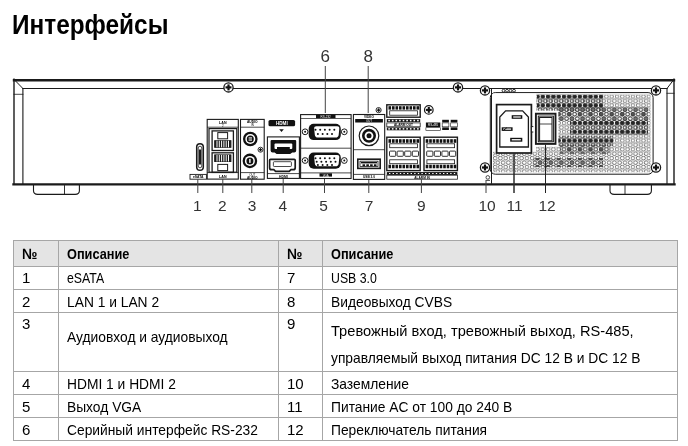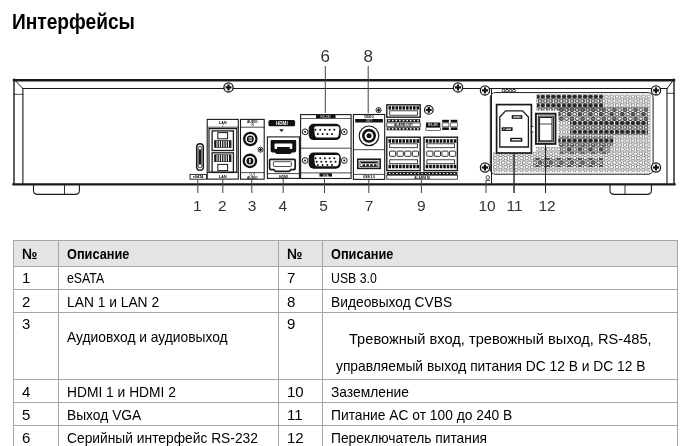--- a/index.html
+++ b/index.html
@@ -8,21 +8,21 @@
   .sx85{display:inline-block;transform:scaleX(.85);transform-origin:0 50%;white-space:nowrap;}
   .sx98{display:inline-block;transform:scaleX(.975);transform-origin:0 50%;white-space:nowrap;}
   .sx82{display:inline-block;transform:scaleX(.82);transform-origin:0 50%;white-space:nowrap;}
   table{position:absolute;left:13px;top:240px;width:664px;border-collapse:collapse;table-layout:fixed;font-size:15px;color:#000;}
   td{border:1px solid #a6a6a6;padding:0 0 0 8px;vertical-align:middle;overflow:hidden;}
   tr.hdr td{background:#e4e4e4;font-weight:bold;}
 </style>
 </head>
 <body>
 
-<div style="position:absolute;left:12px;top:9px;font-size:22px;font-weight:bold;color:#000;"><span style="display:inline-block;transform:scaleX(.87);transform-origin:0 50%;">Интерфейсы</span></div>
+<div style="position:absolute;left:12px;top:9px;font-size:28px;font-weight:bold;color:#000;"><span style="display:inline-block;transform:scaleX(.87);transform-origin:0 50%;">Интерфейсы</span></div>
 
 <svg style="position:absolute;left:0;top:0" width="688" height="232" viewBox="0 0 688 232">
 <defs>
 <pattern id="holes" x="493" y="94.5" width="5.3" height="8.8" patternUnits="userSpaceOnUse">
   <circle cx="2.1" cy="2.1" r="1.85" fill="none" stroke="#3a3a3a" stroke-width="0.7"></circle>
   <circle cx="4.75" cy="6.5" r="1.85" fill="none" stroke="#3a3a3a" stroke-width="0.7"></circle>
   <circle cx="-0.55" cy="6.5" r="1.85" fill="none" stroke="#3a3a3a" stroke-width="0.7"></circle>
 </pattern>
 <pattern id="holesd" x="493" y="94.5" width="5.3" height="8.8" patternUnits="userSpaceOnUse">
   <circle cx="2.1" cy="2.1" r="1.85" fill="#262626" stroke="#1a1a1a" stroke-width="0.7"></circle>
@@ -491,21 +491,21 @@
         <td>2</td>
         <td><span class="sx">LAN 1 и LAN 2</span></td>
         <td>8</td>
         <td><span class="sx">Видеовыход CVBS</span></td>
       </tr>
 
 <tr style="height:56px">
         <td style="vertical-align:top;padding-top:2px;">3</td>
         <td style="vertical-align:top;padding-top:15px;"><span class="sx">Аудиовход и аудиовыход</span></td>
         <td style="vertical-align:top;padding-top:2px;">9</td>
-        <td style="vertical-align:top;line-height:27px;padding-top:12px;text-align:center;"><span class="sx98">Тревожный вход, тревожный выход, RS-485,</span><br><span class="sx">управляемый выход питания DC 12 В и DC 12 В</span></td>
+        <td style="vertical-align:top;line-height:27px;padding-top:4px;"><span class="sx98">Тревожный вход, тревожный выход, RS-485,</span><br><span class="sx">управляемый выход питания DC 12 В и DC 12 В</span></td>
       </tr>
 
 <tr style="height:23px">
         <td>4</td>
         <td><span class="sx">HDMI 1 и HDMI 2</span></td>
         <td>10</td>
         <td><span class="sx">Заземление</span></td>
       </tr>
 
 <tr style="height:23px">

